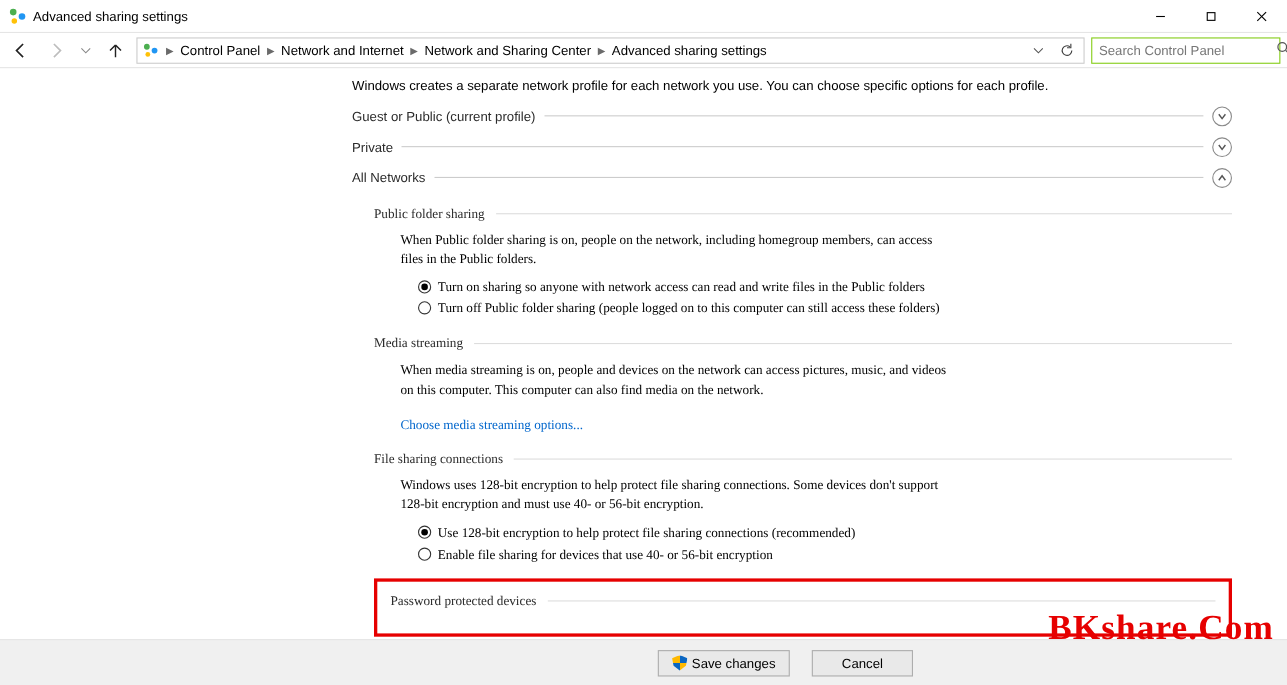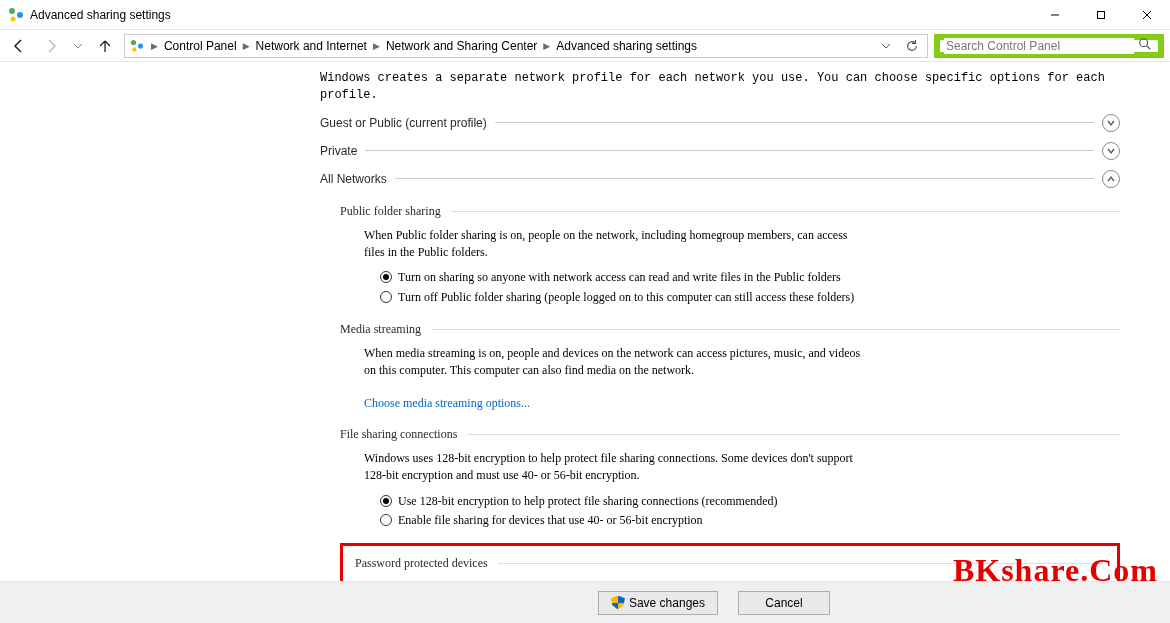--- a/index.html
+++ b/index.html
@@ -61,22 +61,22 @@
   .addr-icon { width: 16px; height: 16px; display: inline-flex; align-items: center; justify-content: center; }
   .crumb { color: #000; white-space: nowrap; }
   .crumb-sep { color: #6a6a6a; font-size: 9px; padding: 0 2px; }
   .addr-right { margin-left: auto; display: flex; align-items: center; gap: 4px; }
   .addr-btn {
     width: 22px; height: 22px;
     display: flex; align-items: center; justify-content: center;
     color: #444;
   }
   .searchbox {
-    width: 230px; height: 24px;
-    border: 6px solid #84cc16;
+    width: 172px; height: 24px;
+    border: 1px solid #84cc16;
     display: flex; align-items: center;
     padding: 0 4px;
     gap: 4px;
   }
   .searchbox input {
     border: none; outline: none;
     flex: 1; font-size: 12px;
     color: #555;
   }
   .searchbox input::placeholder { color: #777; }
@@ -85,21 +85,21 @@
   .page {
     height: calc(623px - 30px - 32px - 42px);
     overflow-y: auto;
     position: relative;
   }
   .scroll-inner {
     width: 860px;
     margin: 0 0 0 300px;
     padding: 8px 40px 20px 20px;
   }
-  .intro { color: #000; margin-bottom: 10px; line-height: 1.4; font-family: Liberation Mono, monospace; }
+  .intro { color: #000; margin-bottom: 10px; line-height: 1.4; }
   
   .profile-row {
     display: flex; align-items: center;
     margin: 10px 0 8px 0;
     cursor: default;
   }
   .profile-row .label { color: #2b2b2b; }
   .profile-row .line {
     flex: 1; height: 1px; background: #ccc;
     margin: 0 8px;

